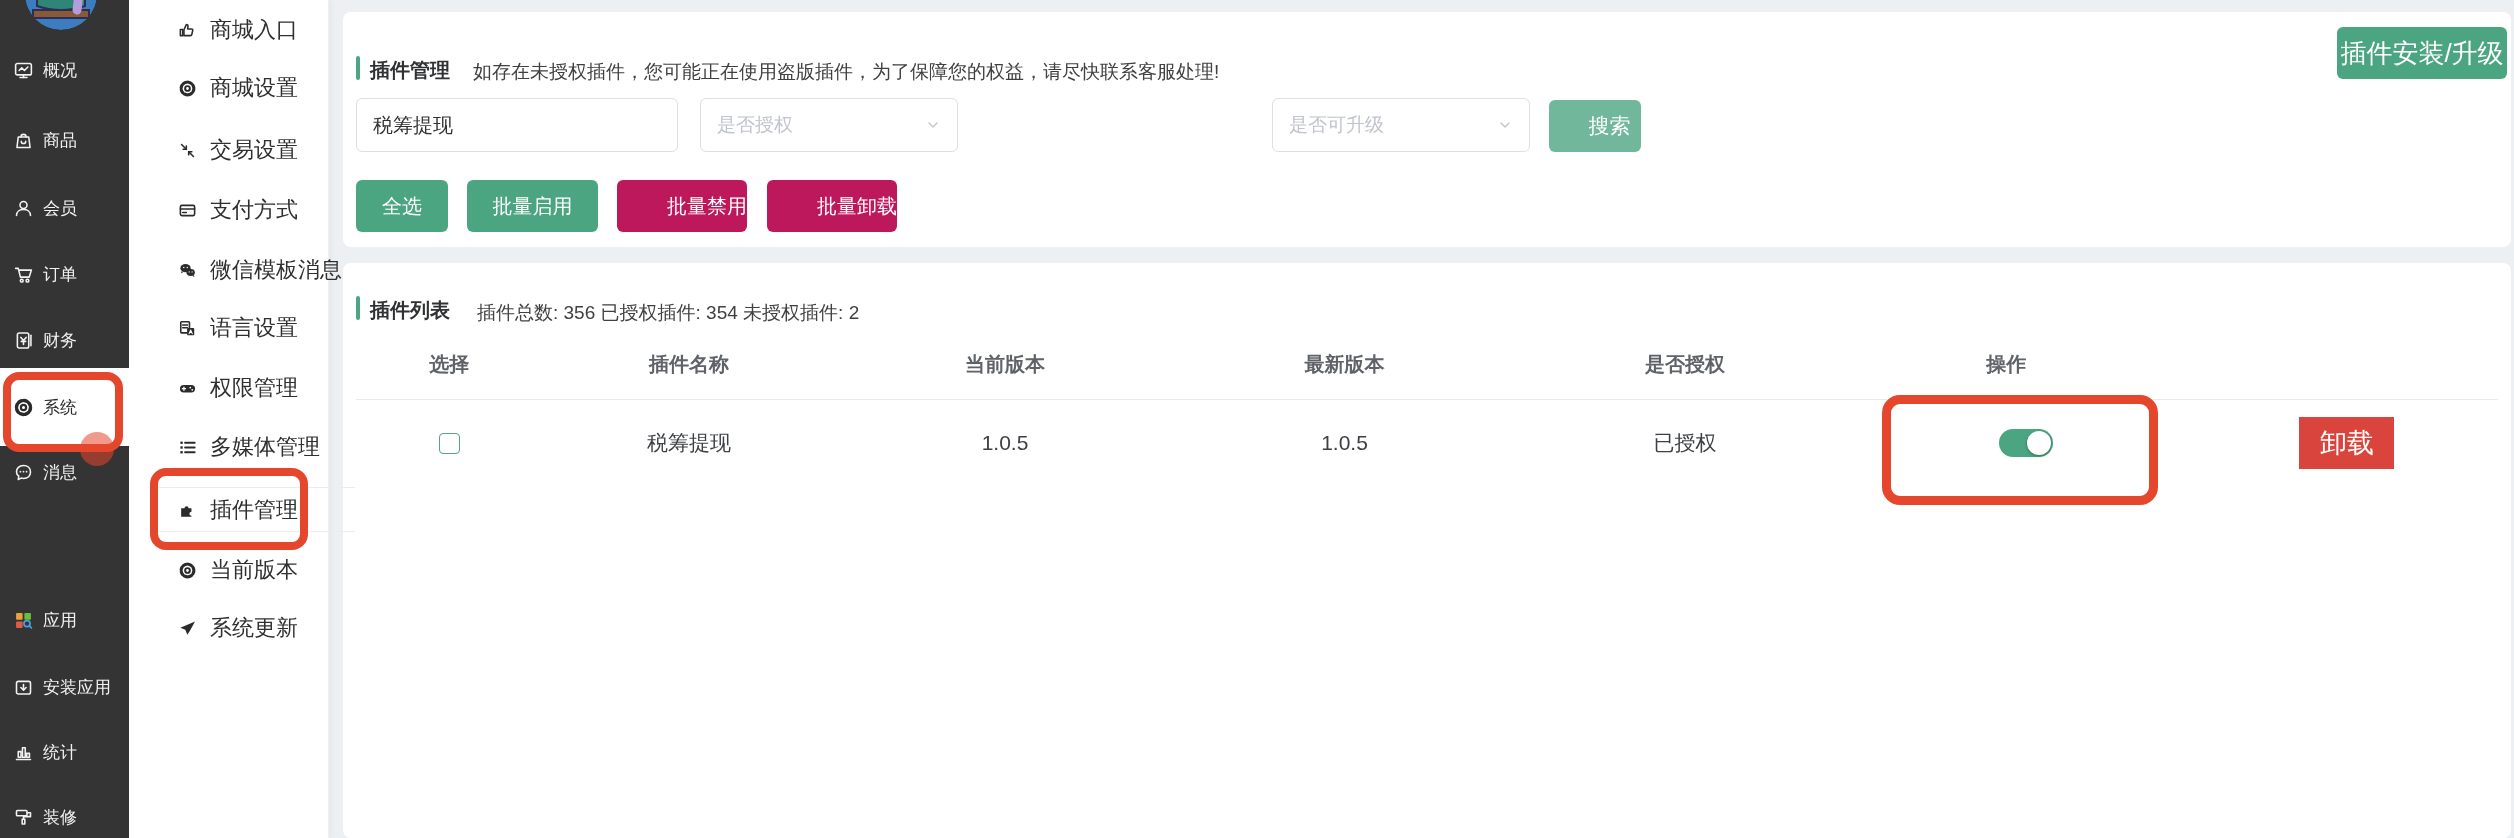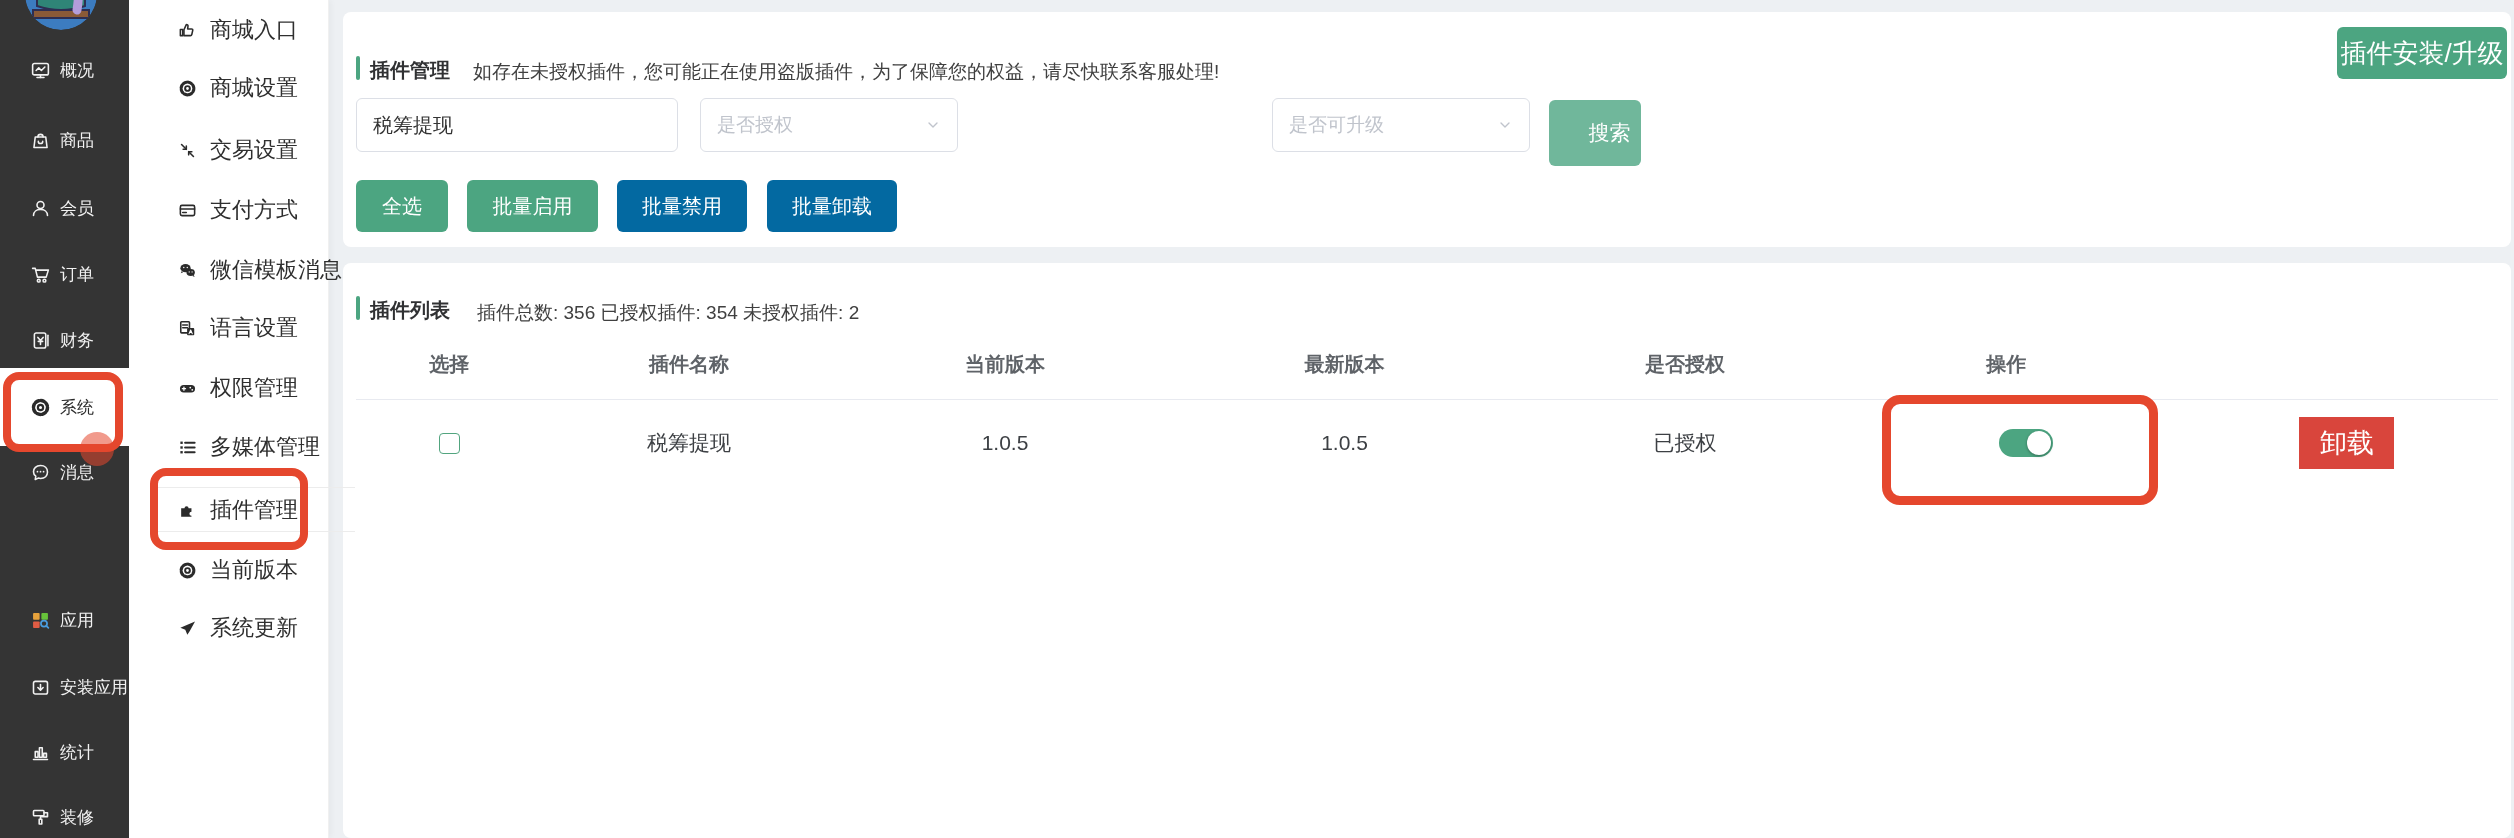--- a/index.html
+++ b/index.html
@@ -3,21 +3,21 @@
 <meta charset="utf-8">
 <style>
   * { margin:0; padding:0; box-sizing:border-box; }
   html,body { width:2514px; height:838px; overflow:hidden; }
   body { font-family:"Liberation Sans","DejaVu Sans",sans-serif; background:#edf0f3; }
   .screen { position:relative; width:2514px; height:838px; overflow:hidden; }
 
   
   .dark-sidebar { position:absolute; left:0; top:0; width:129px; height:838px; background:#343434; z-index:5; }
   .avatar { position:absolute; left:25px; top:-42px; width:72px; height:72px; border-radius:50%; overflow:hidden; }
-  .side-item { position:absolute; left:0; width:129px; height:40px; display:flex; align-items:center; padding-left:30px; gap:9px; color:#f2f2f2; font-size:17px; cursor:pointer; }
+  .side-item { position:absolute; left:0; width:129px; height:40px; display:flex; align-items:center; padding-left:13px; gap:9px; color:#f2f2f2; font-size:17px; cursor:pointer; }
   .side-item .ic { width:21px; height:21px; flex:0 0 21px; display:flex; align-items:center; justify-content:center; }
   .side-item svg { width:21px; height:21px; stroke:#f2f2f2; fill:none; stroke-width:1.8; stroke-linecap:round; stroke-linejoin:round; }
   .side-item.selected { top:368px; height:78px; background:#ffffff; color:#2b2b2b; }
   .side-item.selected svg { stroke:#2b2b2b; }
   .side-item .fillwhite { fill:#f2f2f2; stroke:none; }
 
   
   .submenu { position:absolute; left:129px; top:0; width:200px; height:838px; background:#ffffff; z-index:4; border-right:1px solid #f0f0f0; box-shadow:2px 0 6px rgba(0,0,0,0.04); }
   .sub-item { position:absolute; left:0; width:200px; height:40px; display:flex; align-items:center; padding-left:23px; gap:13px; color:#2f2f2f; font-size:22px; cursor:pointer;margin-left:26px; }
   .sub-item .ic { width:19px; height:19px; flex:0 0 19px; display:flex; align-items:center; justify-content:center; }
@@ -33,24 +33,24 @@
   .green-bar { position:absolute; left:13px; width:4px; height:24px; background:#4ca581; border-radius:2px; }
   .card-title { position:absolute; left:27px; font-size:20px; font-weight:bold; color:#303133; }
   .card-sub { position:absolute; font-size:19px; color:#404040; }
 
   .install-btn { position:absolute; right:4px; top:15px; width:170px; height:52px; background:#4ca581; color:#fff; font-size:26px; border:none; border-radius:6px; cursor:pointer; }
 
   .search-input { position:absolute; left:13px; top:86px; width:322px; height:54px; border:1px solid #dcdfe6; border-radius:6px; font-size:20px; color:#333; padding:0 16px; outline:none; font-family:inherit; }
   .select { position:absolute; top:86px; width:258px; height:54px; border:1px solid #dcdfe6; border-radius:6px; display:flex; align-items:center; justify-content:space-between; padding:0 16px; color:#c0c4cc; font-size:19px; cursor:pointer; background:#fff; }
   .select .chev svg { width:16px; height:16px; stroke:#c0c4cc; fill:none; stroke-width:2; stroke-linecap:round; stroke-linejoin:round; display:block; }
   .sel1 { left:357px; } .sel2 { left:642px; } .sel3 { left:929px; }
-  .search-btn { position:absolute; left:1206px; top:88px; width:92px; height:66px; background:#70b79b; color:#fff; font-size:21px; border:none; border-radius:6px; cursor:pointer;padding-left:29px; }
+  .search-btn { position:absolute; left:1206px; top:88px; width:92px; height:52px; background:#70b79b; color:#fff; font-size:21px; border:none; border-radius:6px; cursor:pointer;padding-left:29px; }
 
   .batch-btn { position:absolute; top:168px; height:52px; border:none; border-radius:6px; color:#fff; font-size:20px; cursor:pointer; }
-  .b-green { background:#4ca581; } .b-red { background:#0369a1; }
+  .b-green { background:#4ca581; } .b-red { background:#be185d;text-align:right; }
   .bb1 { left:13px;  width:92px; }
   .bb2 { left:124px; width:131px; }
   .bb3 { left:274px; width:130px; }
   .bb4 { left:424px; width:130px; }
 
   
   .tbl { position:absolute; left:13px; right:13px; top:67px; }
   .trow { display:flex; width:100%; }
   .thead { height:70px; border-bottom:1px solid #e8eaf0; }
   .tdata { height:86px; }

